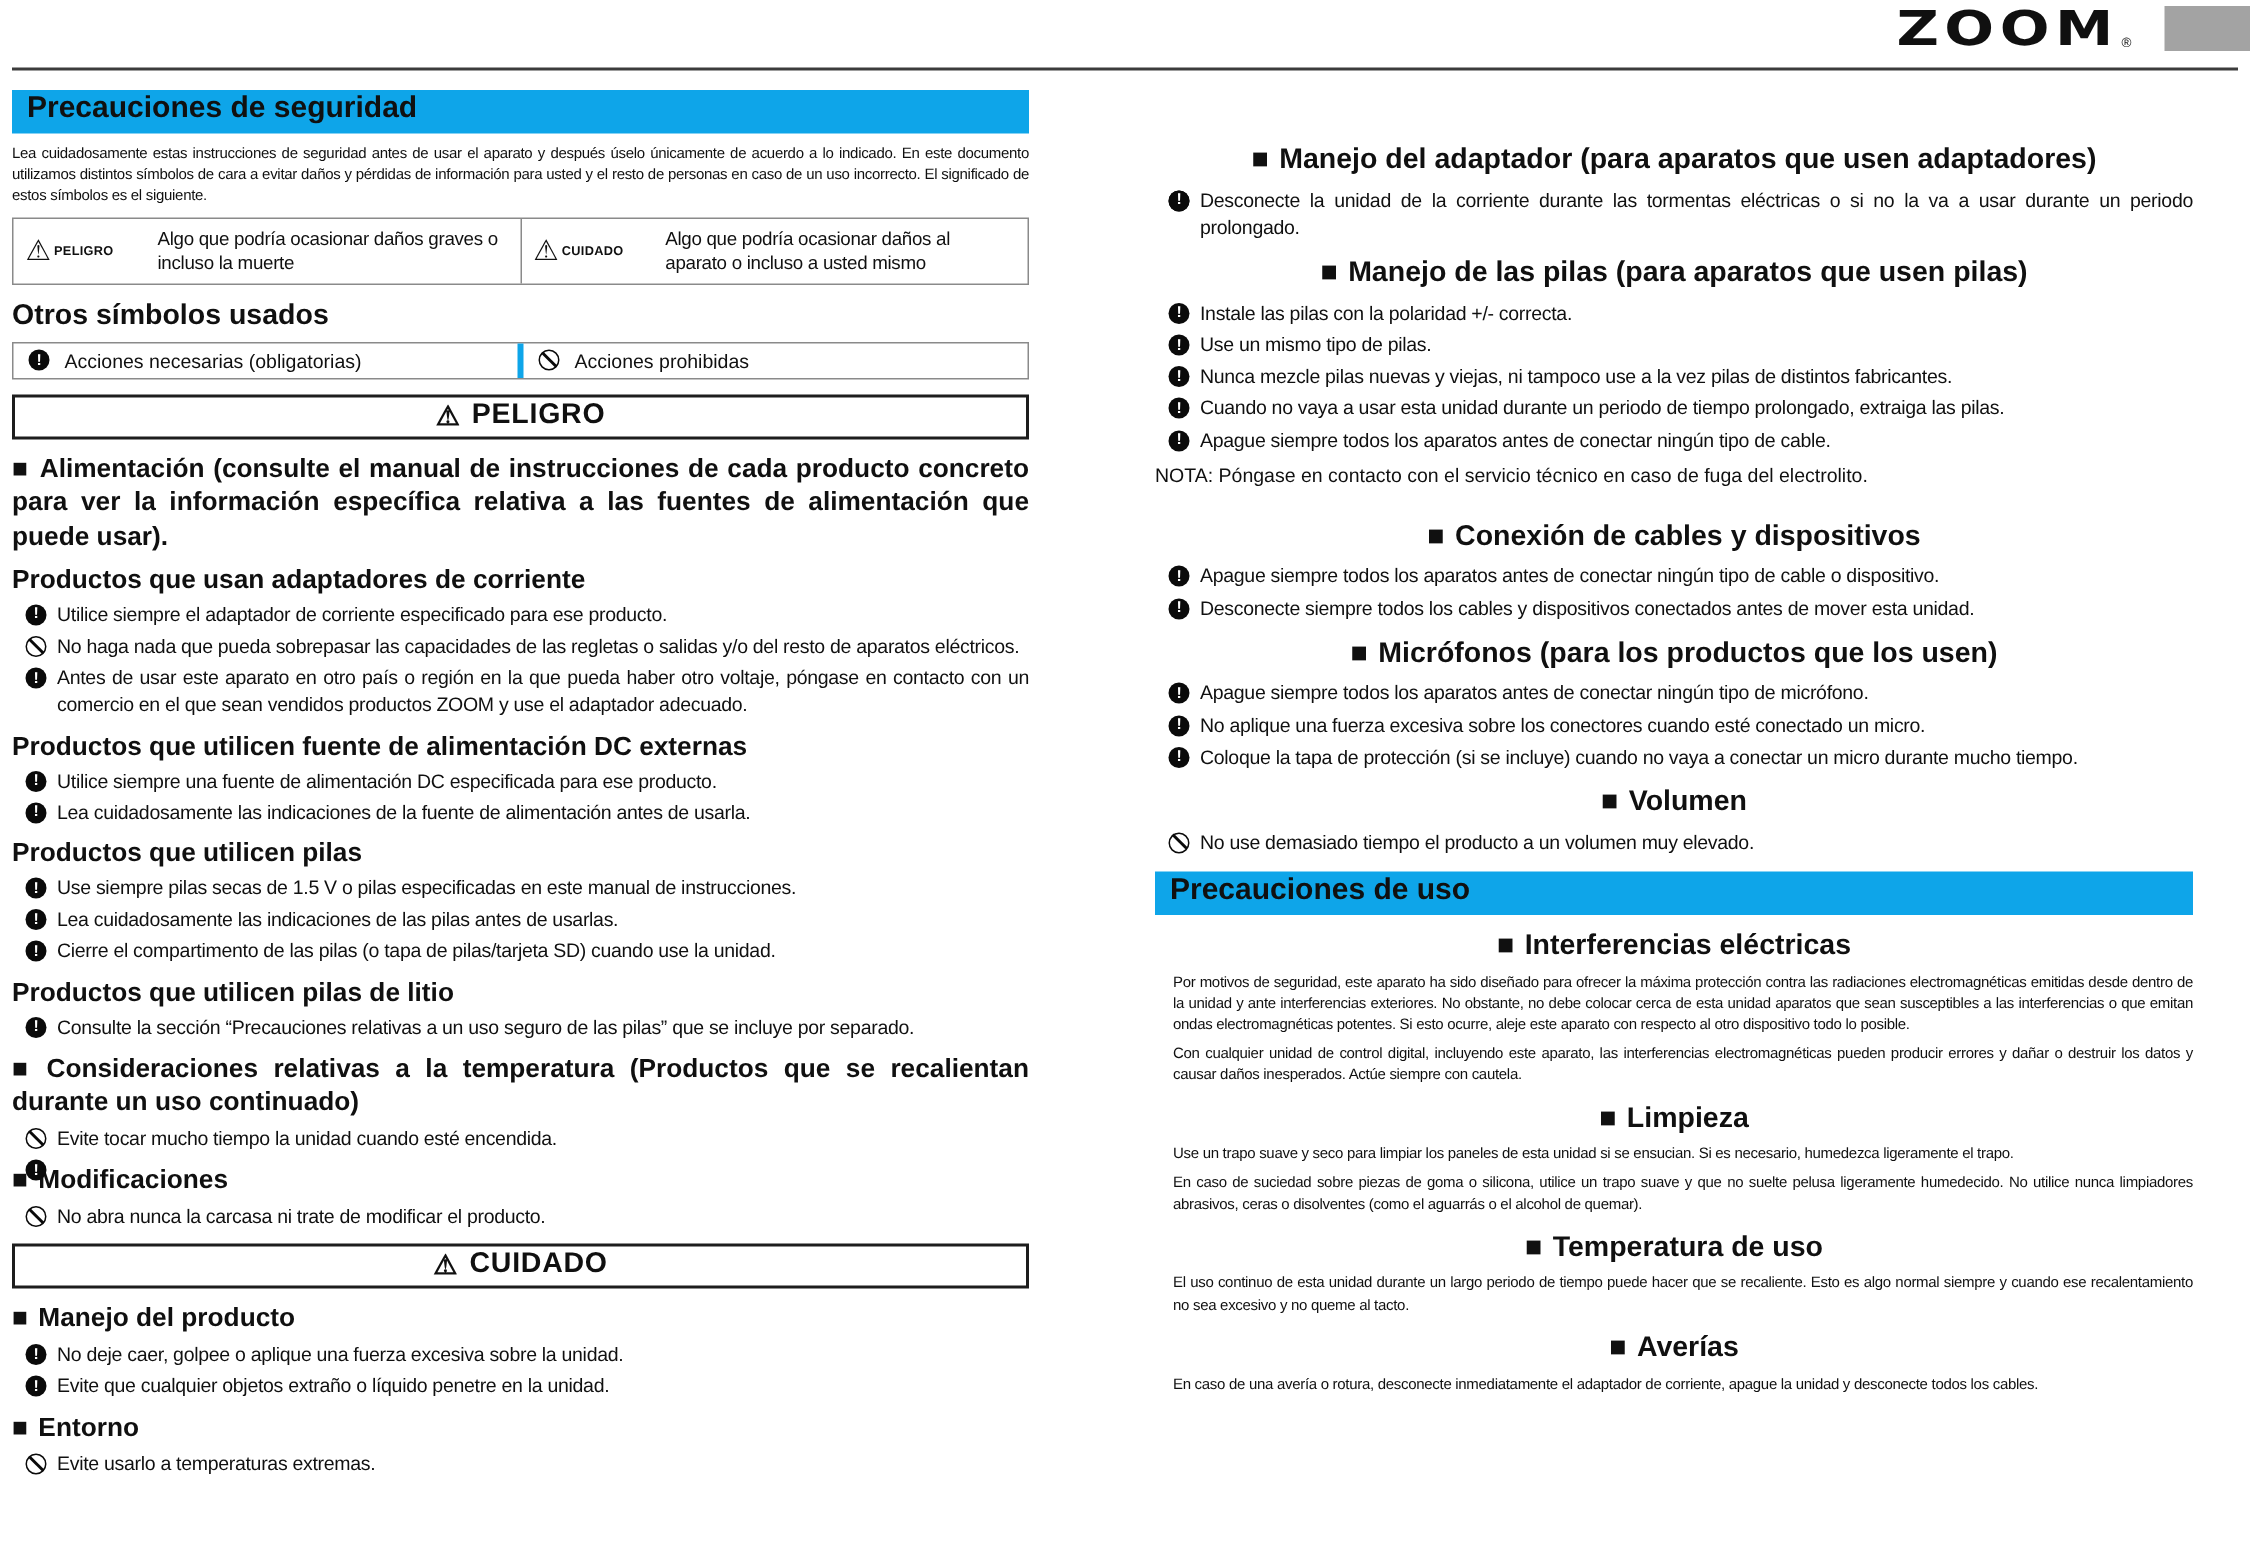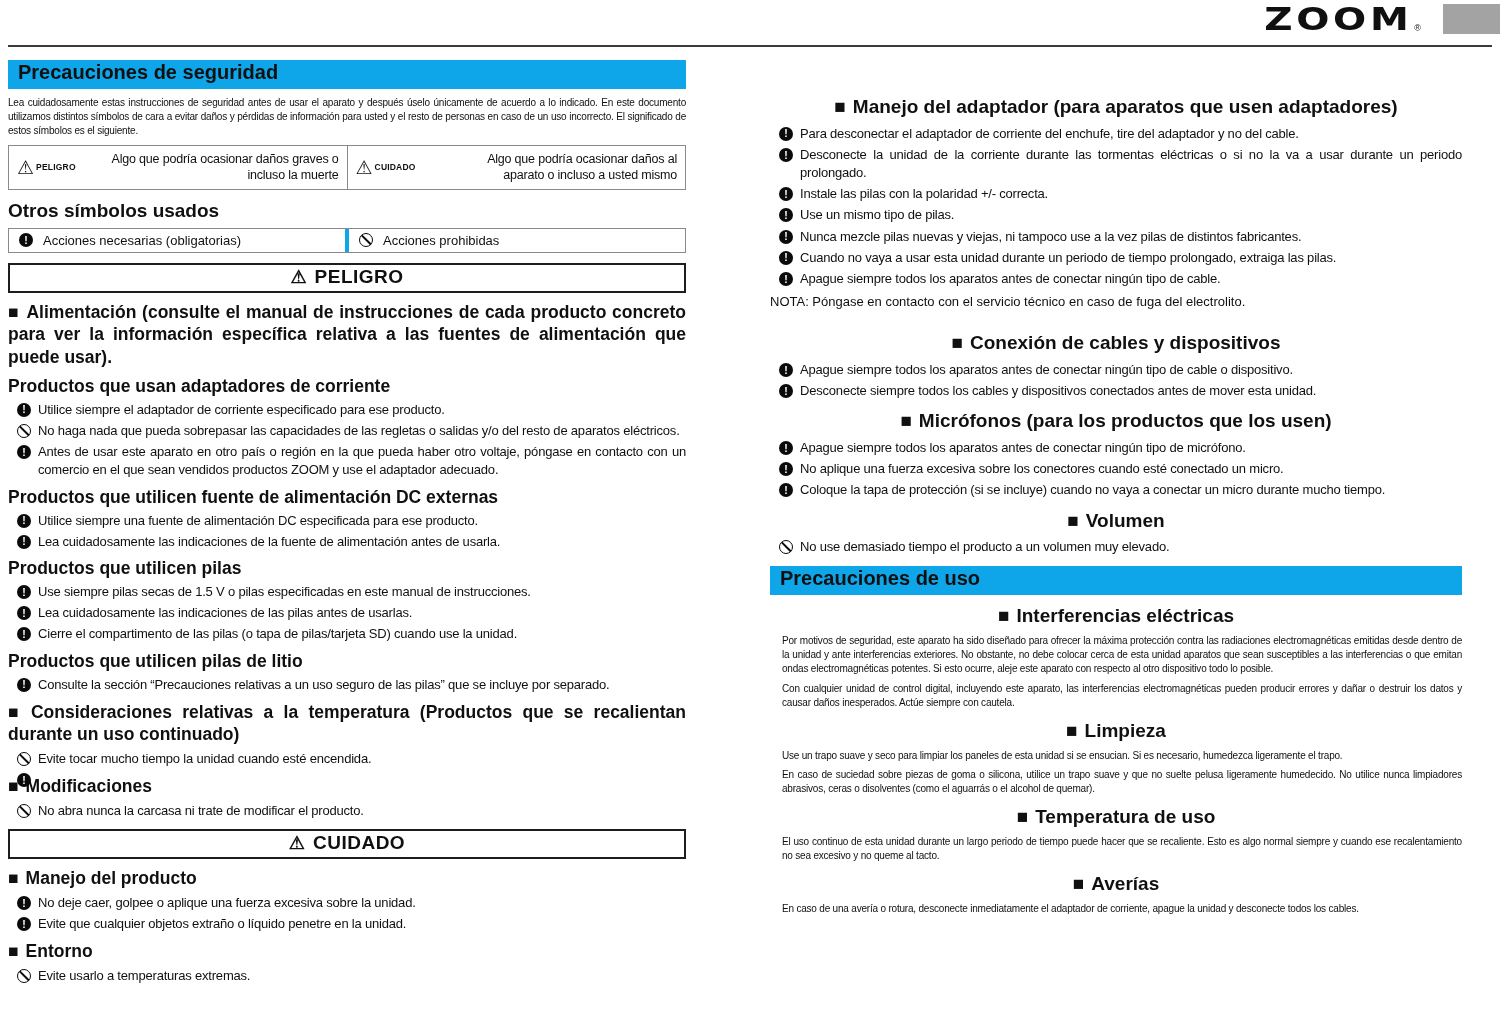--- a/index.html
+++ b/index.html
@@ -25,21 +25,21 @@
   .col-right .title-bar{margin-top:10px;margin-bottom:5px}
 
   .para{font-size:10px;line-height:1.42;letter-spacing:-0.2px;text-align:justify;margin-bottom:6px}
   .col-right .para{padding-left:12px;margin-bottom:5px}
 
   .wtable{display:flex;border:1px solid #8a8a8a;margin-bottom:9px}
   .wcell{flex:1;display:flex;align-items:center;gap:8px;padding:5px 8px}
   .wcell + .wcell{border-left:1px solid #8a8a8a}
   .wgrp{display:flex;align-items:center;gap:2px;flex:0 0 80px}
   .wlabel{font-size:8.5px;font-weight:bold;letter-spacing:.2px}
-  .wtext{font-size:12.5px;line-height:1.32;letter-spacing:-0.2px;text-align:right}
+  .wtext{font-size:12.5px;line-height:1.32;letter-spacing:-0.2px;text-align:left}
 
   .stable{margin-bottom:10px}
   .scell{flex:1;display:flex;align-items:center;gap:10px;padding:4px 10px}
   .scell + .scell{border-left:4px solid #0ea5e9}
   .stext{font-size:13px}
 
   .h-plain{font-size:19px;font-weight:bold;margin:10px 0 6px}
 
   .banner{border:2px solid #1d1d1d;display:flex;align-items:center;justify-content:center;gap:8px;
           padding:1px 0 3px;margin:9px 0 8px;font-weight:bold}
@@ -134,22 +134,23 @@
           <span class="banner-label">CUIDADO</span>
         </div>
         <div class="h-square"><span class="sqm">■</span><span>Manejo del producto</span></div>
         <div class="item"><span class="ico ico-mandatory">!</span><span class="itext">No deje caer, golpee o aplique una fuerza excesiva sobre la unidad.</span></div>
         <div class="item"><span class="ico ico-mandatory">!</span><span class="itext">Evite que cualquier objetos extraño o líquido penetre en la unidad.</span></div>
         <div class="h-square"><span class="sqm">■</span><span>Entorno</span></div>
         <div class="item"><span class="ico ico-prohibited"></span><span class="itext">Evite usarlo a temperaturas extremas.</span></div>
       </div>
     <div class="col-right" id="col-right">
         <div class="h-square big"><span class="sqm">■</span><span>Manejo del adaptador (para aparatos que usen adaptadores)</span></div>
-        <div class="item"><span class="ico ico-mandatory">!</span><span class="itext">Para desconectar el adaptador de corriente del enchufe, tire del adaptador y no del cable.</span></div>
+        <div class="item"><span class="ico ico-mandatory">!</span></div>
         <div class="item"><span class="ico ico-mandatory">!</span><span class="itext">Desconecte la unidad de la corriente durante las tormentas eléctricas o si no la va a usar durante un periodo prolongado.</span></div>
+        <div class="h-square big"><span class="sqm">■</span><span>Manejo de las pilas (para aparatos que usen pilas)</span></div>
         <div class="item"><span class="ico ico-mandatory">!</span><span class="itext">Instale las pilas con la polaridad +/- correcta.</span></div>
         <div class="item"><span class="ico ico-mandatory">!</span><span class="itext">Use un mismo tipo de pilas.</span></div>
         <div class="item"><span class="ico ico-mandatory">!</span><span class="itext">Nunca mezcle pilas nuevas y viejas, ni tampoco use a la vez pilas de distintos fabricantes.</span></div>
         <div class="item"><span class="ico ico-mandatory">!</span><span class="itext">Cuando no vaya a usar esta unidad durante un periodo de tiempo prolongado, extraiga las pilas.</span></div>
         <div class="item"><span class="ico ico-mandatory">!</span><span class="itext">Apague siempre todos los aparatos antes de conectar ningún tipo de cable.</span></div>
         <div class="note">NOTA: Póngase en contacto con el servicio técnico en caso de fuga del electrolito.</div>
         <div class="h-square big"><span class="sqm">■</span><span>Conexión de cables y dispositivos</span></div>
         <div class="item"><span class="ico ico-mandatory">!</span><span class="itext">Apague siempre todos los aparatos antes de conectar ningún tipo de cable o dispositivo.</span></div>
         <div class="item"><span class="ico ico-mandatory">!</span><span class="itext">Desconecte siempre todos los cables y dispositivos conectados antes de mover esta unidad.</span></div>
         <div class="h-square big"><span class="sqm">■</span><span>Micrófonos (para los productos que los usen)</span></div>

